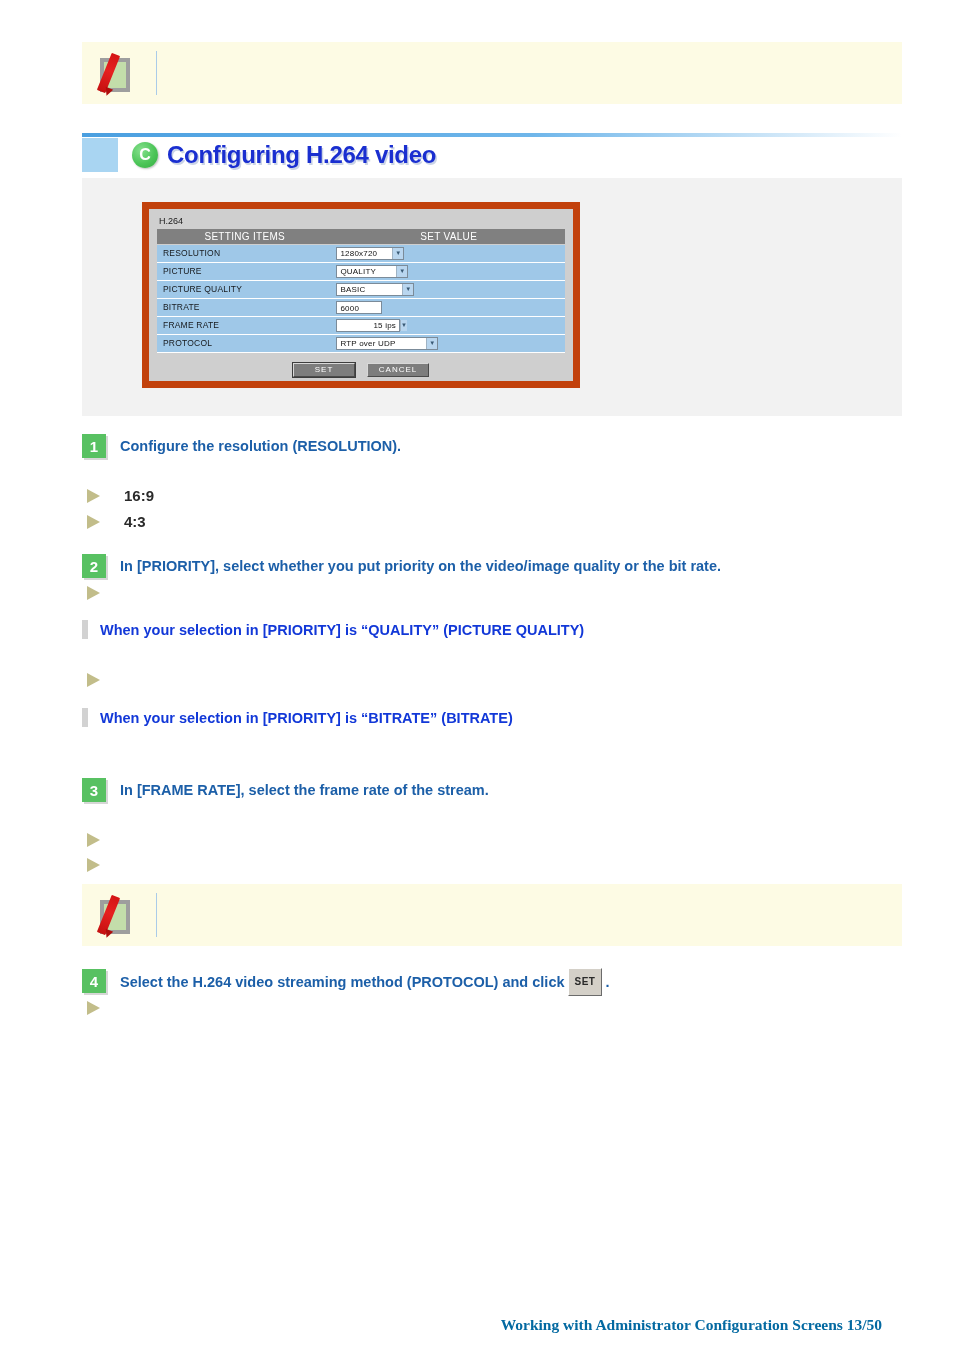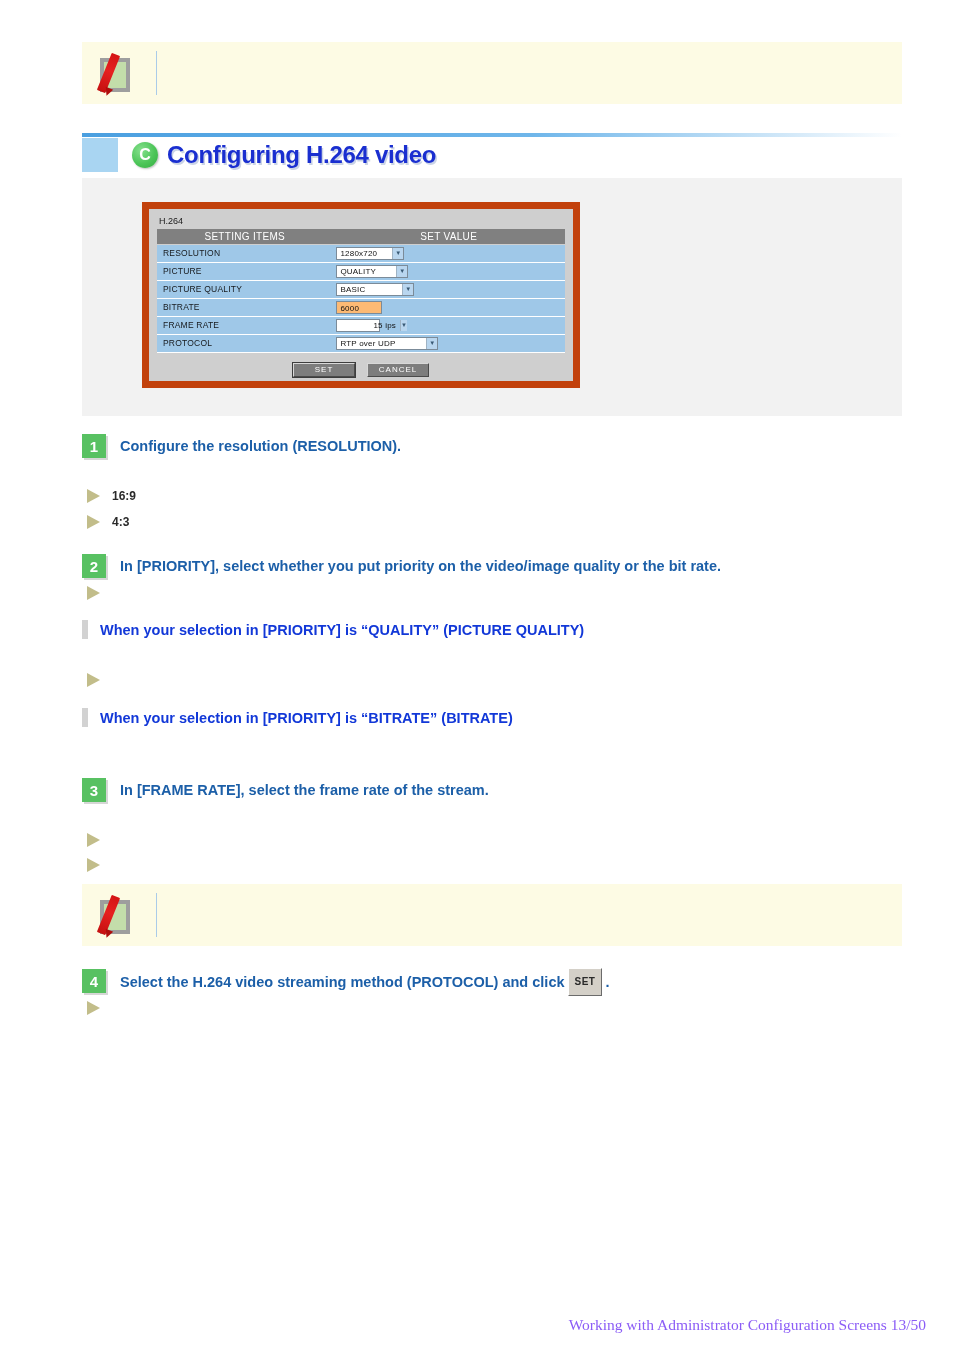--- a/index.html
+++ b/index.html
@@ -184,21 +184,21 @@
     border-left: 1px solid #9fb3c4;
     display: inline-flex;
     align-items: center;
     justify-content: center;
     font-size: 6px;
     color: #3a5a75;
     margin-left: auto;
   }
   .fake-input {
     display: inline-block;
-    background: #fdba74;
+    background: #ffffff;
     border: 1px solid #7b8b99;
     height: 13px;
     line-height: 13px;
     font-size: 8px;
     color: #111;
     padding: 0 3px;
     min-width: 38px;
     vertical-align: middle;
   }
 
@@ -258,22 +258,22 @@
     align-items: center;
   }
   .bullet-tri {
     width: 0; height: 0;
     border-top: 7px solid transparent;
     border-bottom: 7px solid transparent;
     border-left: 13px solid #c2bd8a;
     flex: 0 0 auto;
   }
   .bullet-text {
-    margin-left: 12px;
-    font-size: 12px;
+    margin-left: 24px;
+    font-size: 15px;
     font-weight: bold;
     color: #2a2a2a;
     line-height: 14px;
     text-align: center;
   }
 
   .subhead {
     position: absolute;
     display: flex;
     align-items: center;
@@ -310,24 +310,25 @@
     position: relative;
     top: -1px;
   }
 
   
   .footer {
     position: absolute;
     left: 0; right: 0;
     top: 1316px;
     text-align: right;
-    padding-right: 28px;
+    padding-right: 72px;
     font-family: "Liberation Serif", serif;
     font-size: 15.5px;
-    color: #8b5cf6;
+    color: #0369a1;
+    font-weight: bold;
   }
 </style>
 </head>
 <body>
 
 <div class="note-box first">
   <div class="note-icon">
     <div class="pad"></div>
     <div class="pad-inner"></div>
     <div class="pencil"></div>
@@ -375,21 +376,21 @@
                 <span class="sel-label">BASIC</span>
                 <span class="sel-arrow">▼</span>
               </span></td>
           </tr>
           <tr>
             <td>BITRATE</td>
             <td class="val"><span class="fake-input" style="width: 46px;">6000</span></td>
           </tr>
           <tr>
             <td>FRAME RATE</td>
-            <td class="val"><span class="fake-select" style="width: 44px; padding-left: 36px;">
+            <td class="val"><span class="fake-select" style="width: 64px; padding-left: 36px;">
                 <span class="sel-label">15 ips</span>
                 <span class="sel-arrow">▼</span>
               </span></td>
           </tr>
           <tr>
             <td>PROTOCOL</td>
             <td class="val"><span class="fake-select" style="width: 102px;">
                 <span class="sel-label">RTP over UDP</span>
                 <span class="sel-arrow">▼</span>
               </span></td>

